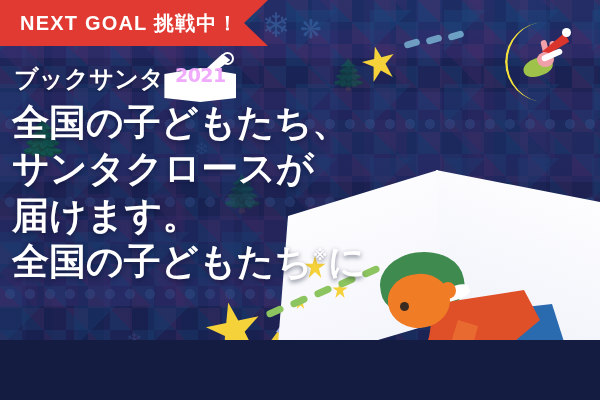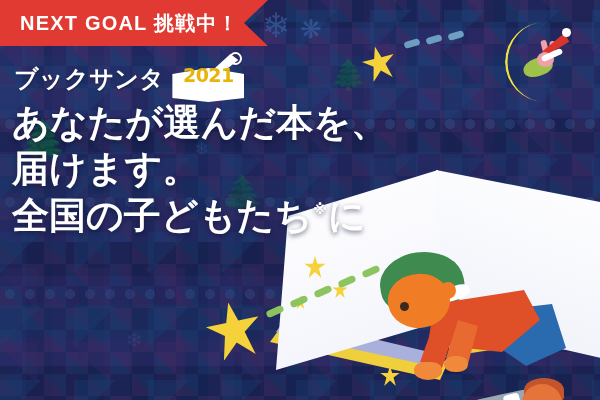--- a/index.html
+++ b/index.html
@@ -1,19 +1,19 @@
 <!DOCTYPE html>
 <html><head>
 <meta charset="utf-8">
 <style>
   html,body{margin:0;padding:0;background:#141c42;}
   body{font-family:"Liberation Sans","DejaVu Sans",sans-serif;}
 
   .banner{
-    position:relative;width:600px;height:400px;overflow:hidden;
+    position:relative;width:600px;height:340px;overflow:hidden;
     background:#23306f;
   }
 
   
   .bg{position:absolute;inset:0;background:#242f72;}
   .bg-layer{position:absolute;inset:0;}
 
   .bg-stripes{
     background:
       repeating-linear-gradient(90deg,
@@ -65,34 +65,34 @@
     background:#e03a33;
     clip-path:polygon(0 0, 268px 0, 244px 23px, 268px 46px, 0 46px);
     display:flex;align-items:center;
   }
   .ribbon-text{
     color:#fff;font-size:20px;font-weight:bold;letter-spacing:1.2px;
     margin-left:20px;white-space:nowrap;
   }
 
   
-  .logo-row{position:absolute;left:14px;top:56px;display:flex;align-items:center;gap:8px;}
+  .logo-row{position:absolute;left:14px;top:56px;display:flex;align-items:center;}
   .logo-text{
     color:#fff;font-size:24px;font-weight:bold;letter-spacing:0.5px;
     font-family:"DejaVu Sans",sans-serif;
     text-shadow:0 1px 2px rgba(0,0,0,.35);
   }
   .badge{position:relative;width:72px;height:46px;}
   .badge-book{
     position:absolute;left:0;bottom:0;width:72px;height:34px;background:#fff;
     clip-path:polygon(0 6px, 36px 0, 72px 6px, 72px 30px, 36px 34px, 0 30px);
   }
   .badge-year{
     position:absolute;left:0;top:8px;width:72px;text-align:center;
-    color:#eab308;font-size:19px;font-weight:bold;letter-spacing:-0.5px;
+    color:#f0abfc;font-size:19px;font-weight:bold;letter-spacing:-0.5px;
     font-family:"DejaVu Sans",sans-serif;z-index:3;
   }
   .badge-hat{
     position:absolute;right:6px;top:-2px;width:30px;height:20px;background:#fff;
     clip-path:polygon(0 20px, 22px 0, 30px 6px, 12px 20px);
   }
   .badge-pom{position:absolute;right:2px;top:-4px;width:9px;height:9px;border-radius:50%;
     border:2px solid #fff;background:transparent;}
 
   
@@ -291,19 +291,20 @@
     <span class="logo-text">ブックサンタ</span>
     <span class="badge">
       <span class="badge-book"></span>
       <span class="badge-hat"></span>
       <span class="badge-pom"></span>
       <span class="badge-year">2021</span>
     </span>
   </div>
 
   <div class="headline">
-    <div class="hl-line">あなたが選んだ本を、</div>
+    <div class="hl-line">全国の子どもたち、</div>
+    <div class="hl-line">サンタクロースが</div>
     <div class="hl-line">届けます。</div>
     <div class="hl-line"><span>全国の子どもたち</span><span class="mark">※</span><span>に</span></div>
   </div>
 
 
 </div>
 
 </body></html>

